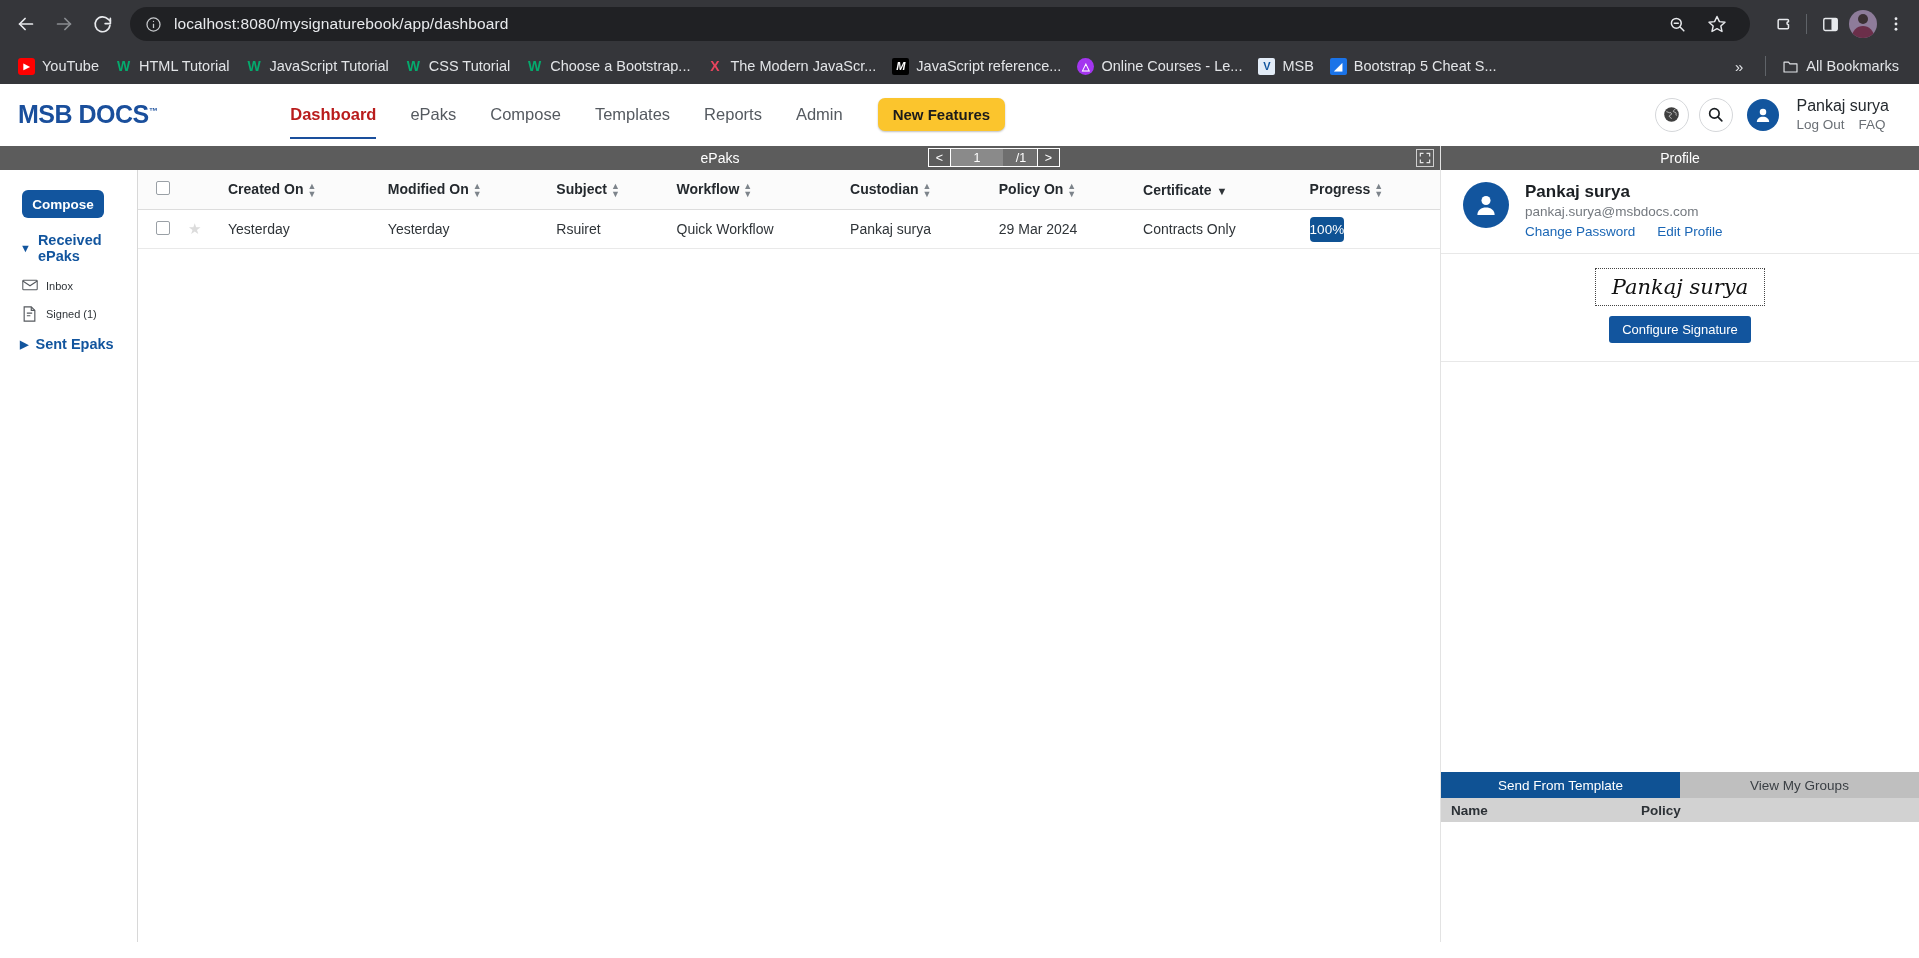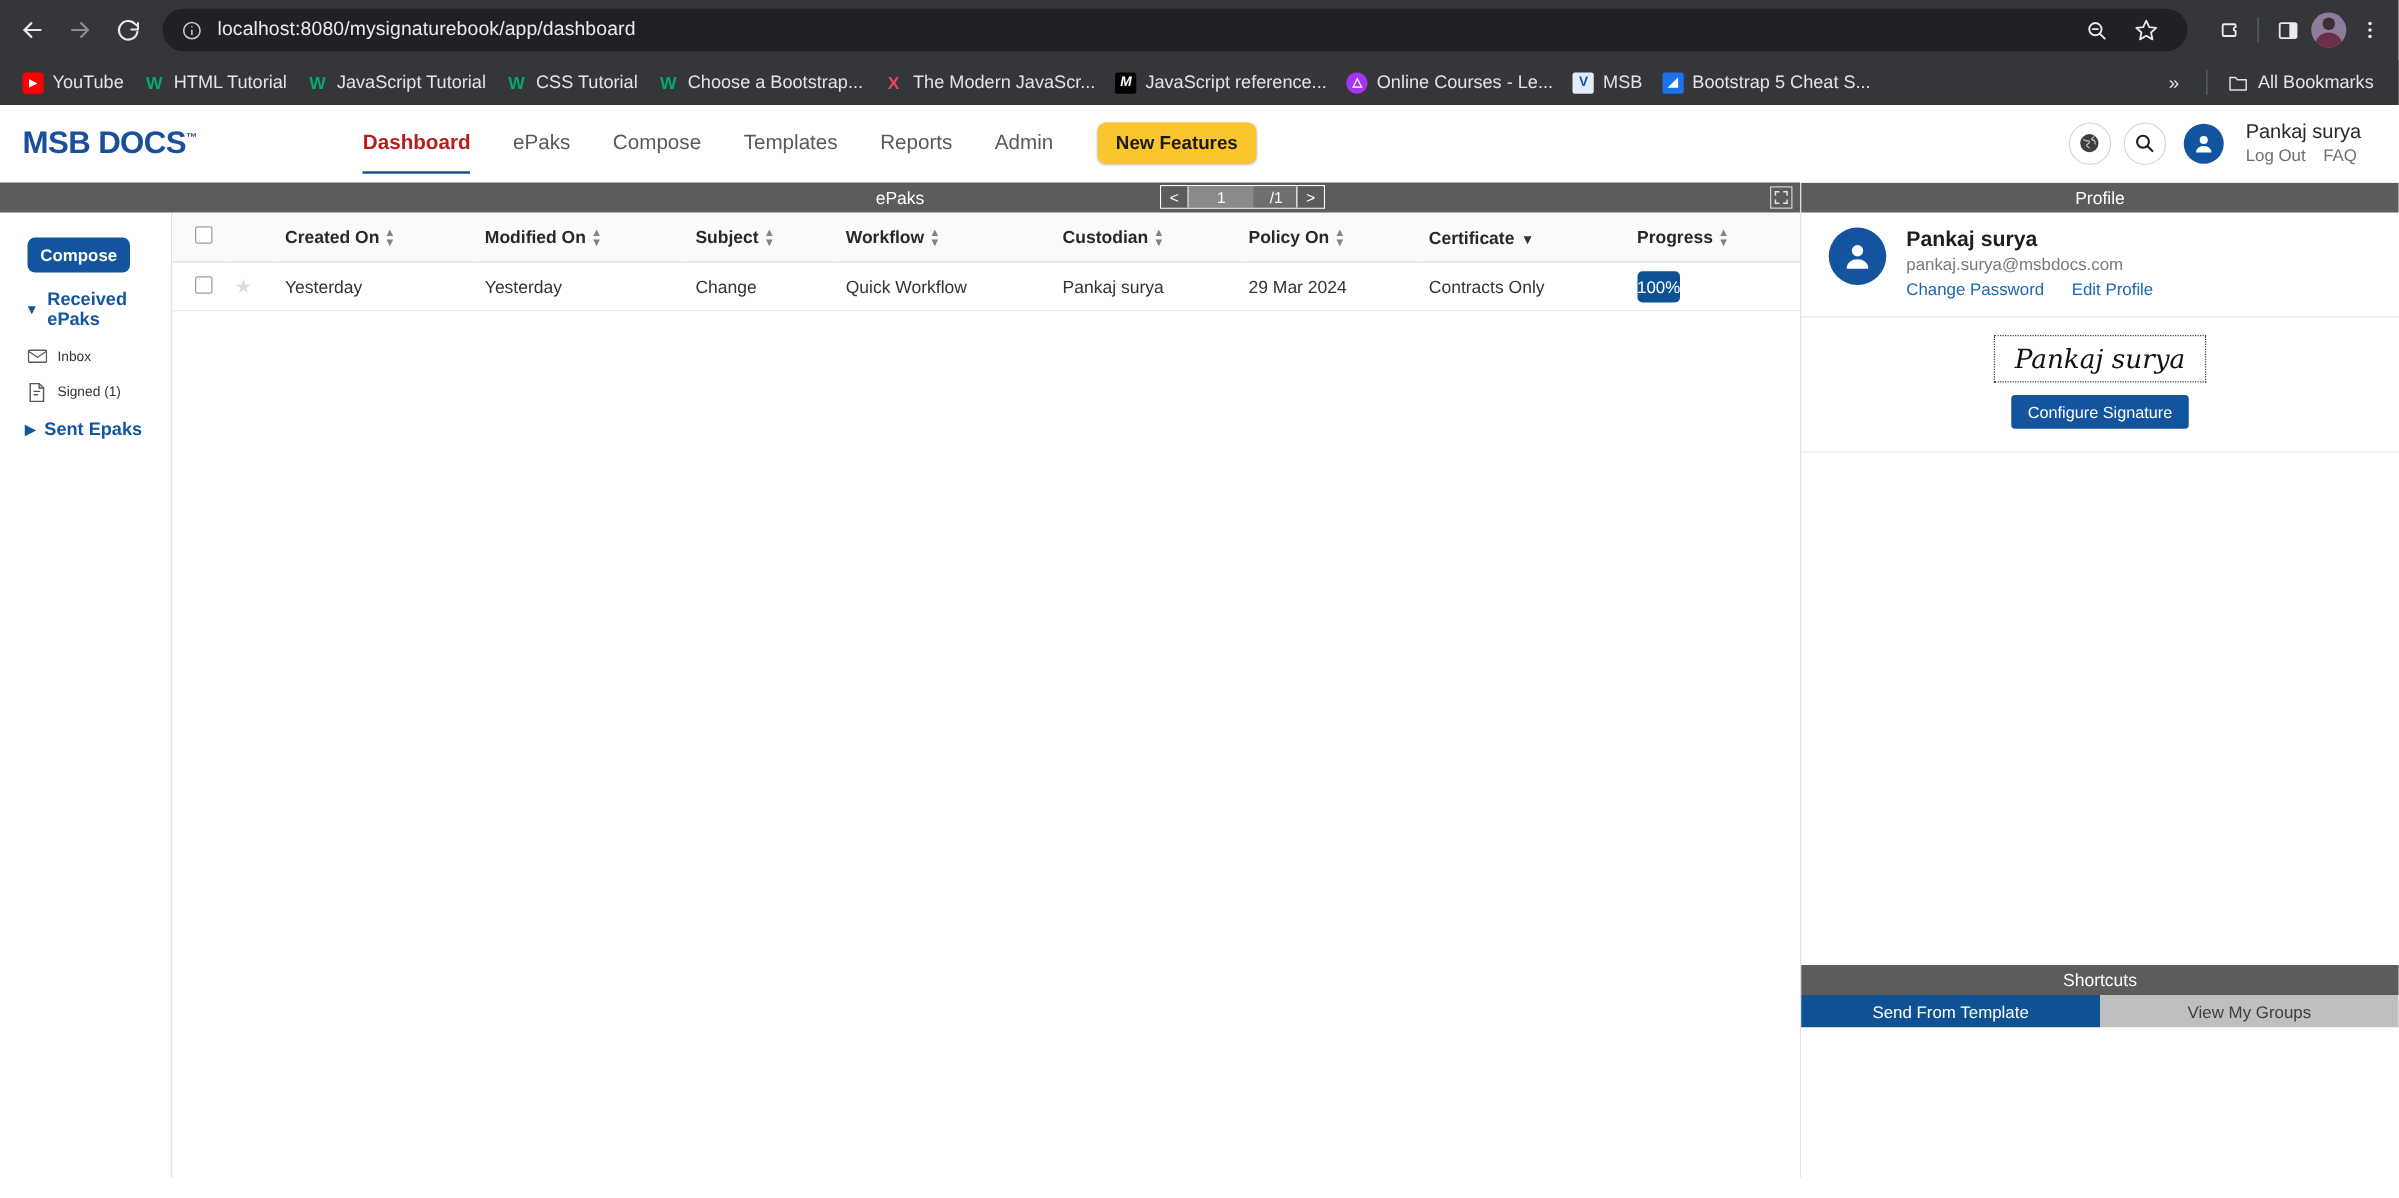--- a/index.html
+++ b/index.html
@@ -552,21 +552,21 @@
           <tbody>
             <tr>
               <td class="col-chk">
                 <span class="chk"></span>
               </td>
               <td class="col-star">
                 <span class="star">★</span>
               </td>
               <td>Yesterday</td>
               <td>Yesterday</td>
-              <td>Change</td>
+              <td>Rsuiret</td>
               <td>Quick Workflow</td>
               <td>Pankaj surya</td>
               <td>29 Mar 2024</td>
               <td>Contracts Only</td>
               <td>
                 <span class="progress-pill">100%</span>
               </td>
             </tr>
           </tbody>
         </table>
@@ -602,23 +602,26 @@
         <span class="sig-text">Pankaj surya</span>
       </div>
       <div>
         <span class="cfg-btn">Configure Signature</span>
       </div>
     </div>
 
 
     <div class="panel-spacer"></div>
 
-    <div class="panel-title">Shortcuts</div>
 
     <div class="shortcut-tabs">
       <div class="sc-tab active">Send From Template</div>
       <div class="sc-tab">View My Groups</div>
     </div>
 
 
+    <div class="sc-table-head">
+      <div class="sc-th-name">Name</div>
+      <div class="sc-th-policy">Policy</div>
+    </div>
     <div class="sc-table-body"></div>
   </aside>
 </div>
 
 </body></html>

